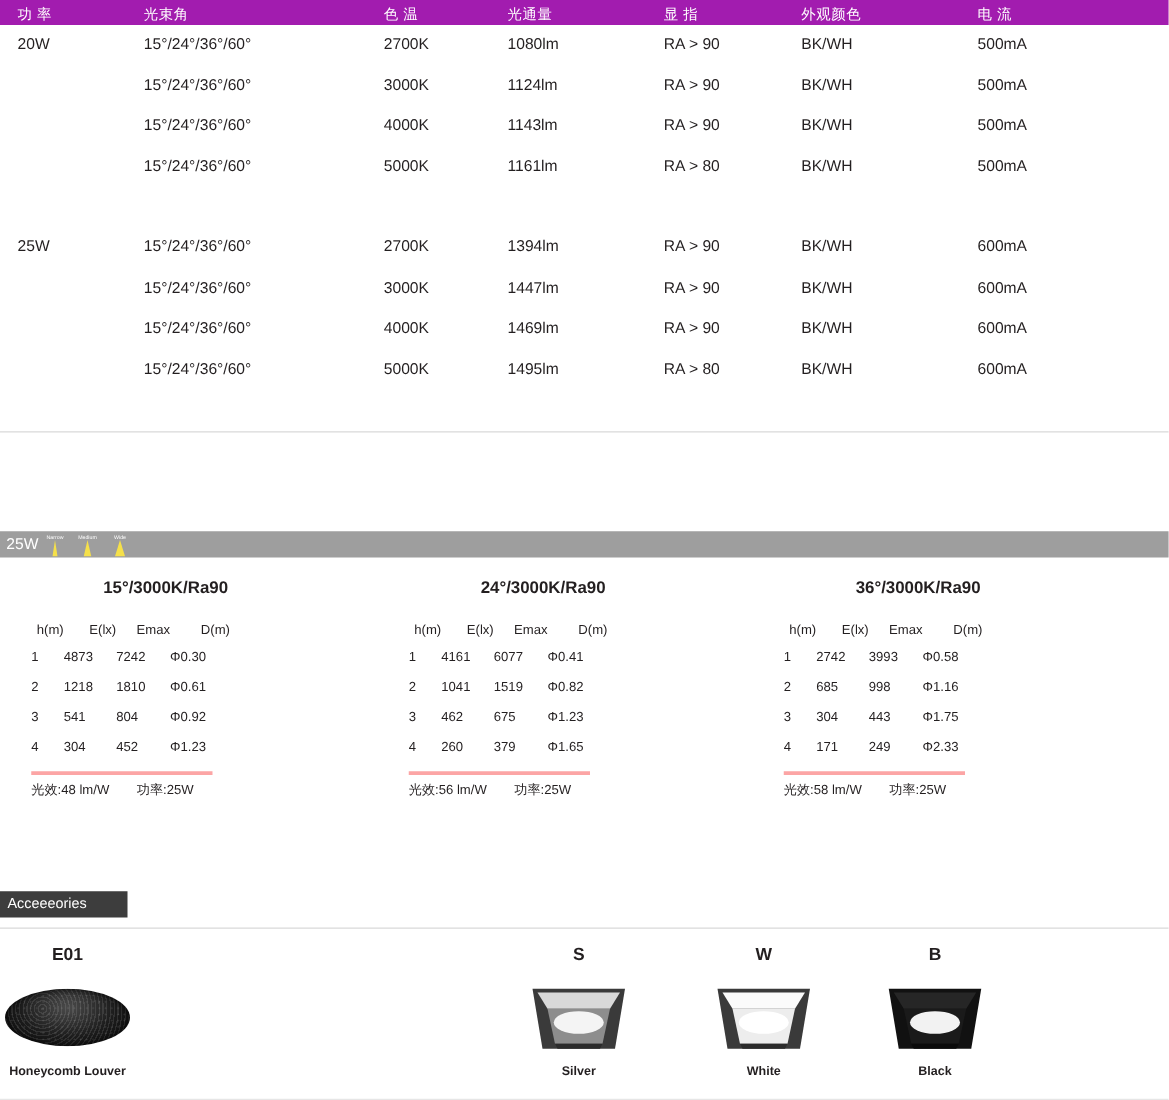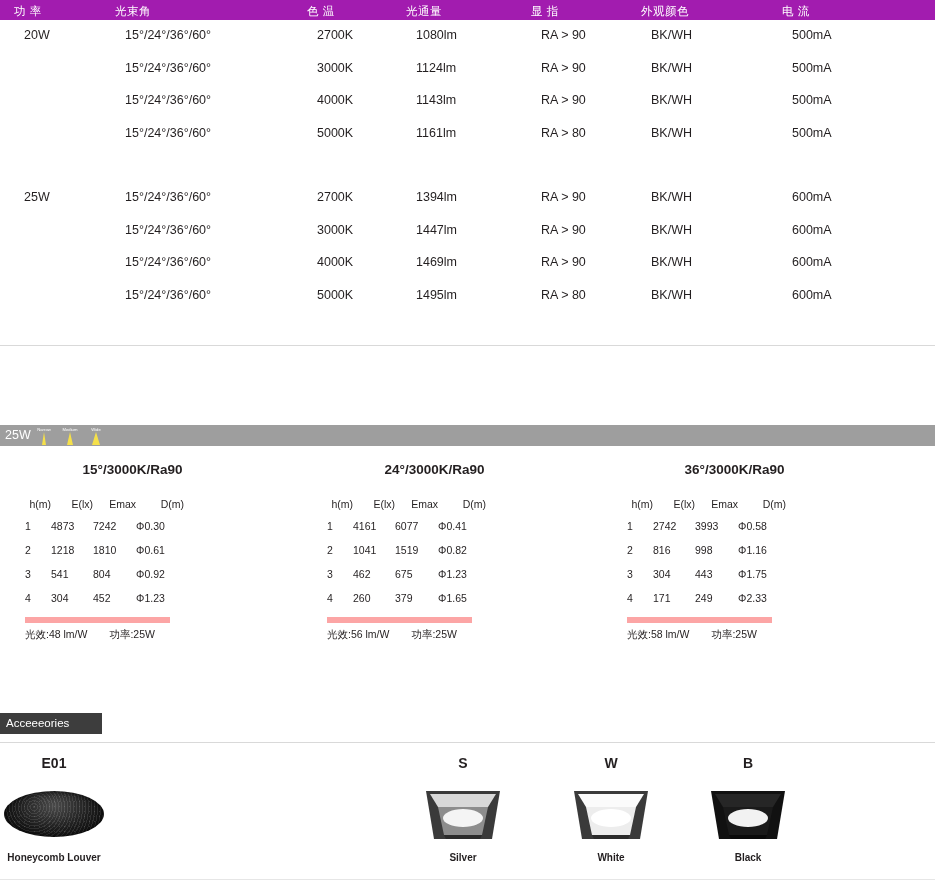--- a/index.html
+++ b/index.html
@@ -30,21 +30,20 @@
     position: relative;
     font-size: 11.5px;
   }
   .spec-head .cell {
     position: absolute;
     top: 4px;
     letter-spacing: 0.5px;
   }
   .spec-body {
     position: relative;
-    padding-left: 10px;
   }
   .spec-row {
     position: relative;
     height: 32.5px;
     font-size: 12.5px;
     color: #231f20;
   }
   .spec-row .cell {
     position: absolute;
     top: 8px;
@@ -153,21 +152,21 @@
     font-size: 10.5px;
     white-space: nowrap;
   }
   .ptable .col-h { width: 26px; }
   .ptable .col-e { width: 42px; }
   .ptable .col-m { width: 43px; }
   .ptable .col-d { width: 48px; }
 
   .pfooter {
     margin-top: 1px;
-    border-top: 6px solid #fca5a5;
+    border-top: 3px solid #fca5a5;
     padding-top: 5px;
     font-size: 10.5px;
     color: #231f20;
     display: flex;
     gap: 22px;
     width: 145px;
   }
 
   
   .acc-band {
@@ -507,21 +506,21 @@
       </thead>
       <tbody>
         <tr>
           <td>1</td>
           <td>2742</td>
           <td>3993</td>
           <td>Φ0.58</td>
         </tr>
         <tr>
           <td>2</td>
-          <td>816</td>
+          <td>685</td>
           <td>998</td>
           <td>Φ1.16</td>
         </tr>
         <tr>
           <td>3</td>
           <td>304</td>
           <td>443</td>
           <td>Φ1.75</td>
         </tr>
         <tr>

